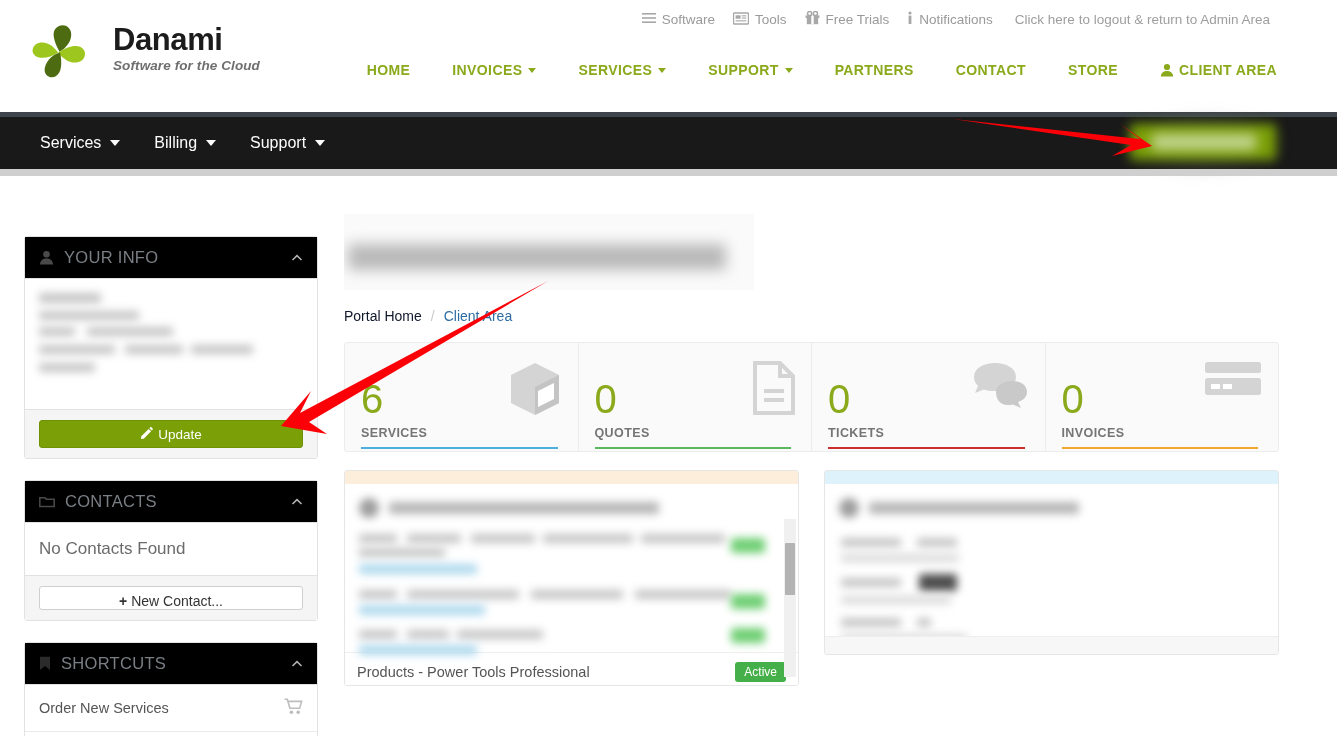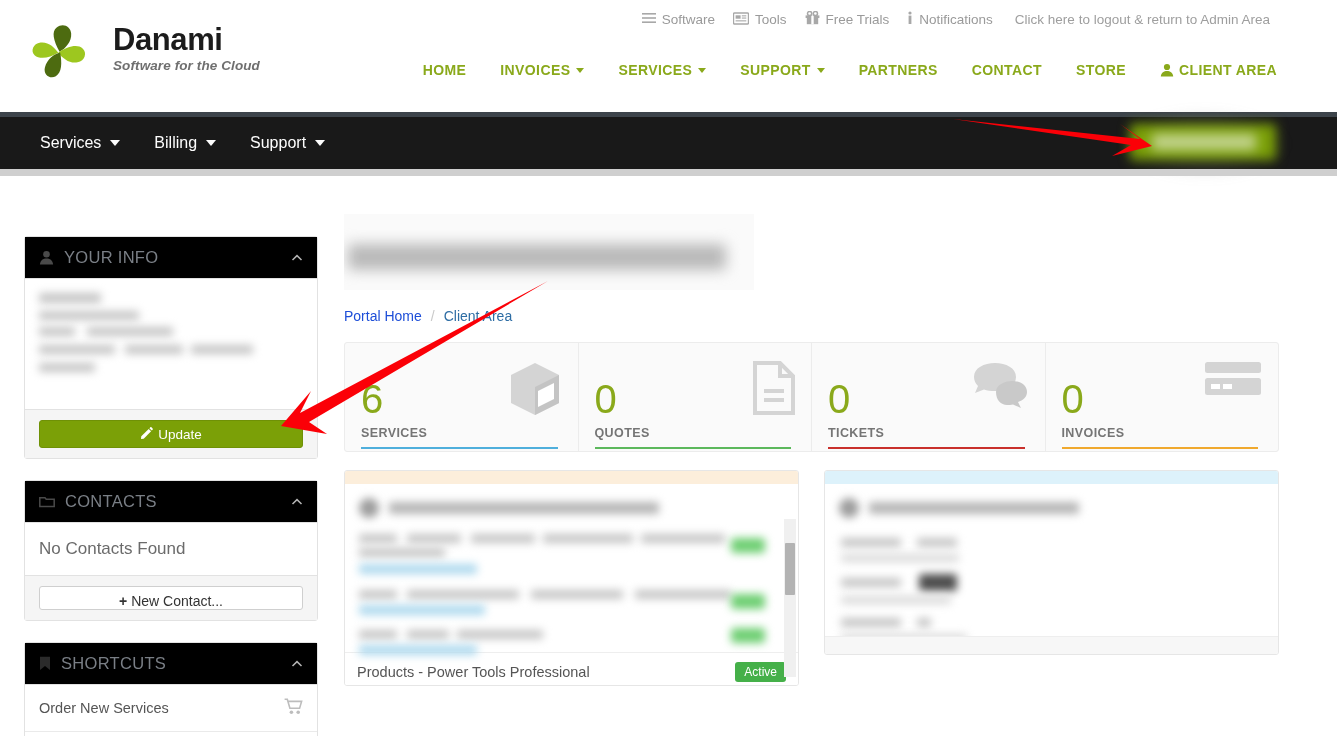--- a/index.html
+++ b/index.html
@@ -42,21 +42,21 @@
     letter-spacing: -0.4px; line-height: 1.05;
   }
   .logo-tag {
     font-size: 13.5px; font-style: italic; color: #6f6f6f;
     font-weight: bold; margin-top: 1px; letter-spacing: 0.1px;
   }
 
   
   .main-nav {
     position: absolute; right: 60px; top: 62px;
-    display: flex; align-items: center; gap: 4px;
+    display: flex; align-items: center; gap: 12px;
   }
   .nav-item {
     color: #8aa91b; font-size: 14px; font-weight: bold;
     letter-spacing: 0.4px; text-decoration: none;
     margin-left: 30px; display: flex; align-items: center; gap: 5px;
     white-space: nowrap; font-stretch: condensed;
   }
   .nav-item:first-child { margin-left: 0; }
   .caret-down {
     width: 0; height: 0; border-left: 4px solid transparent;
@@ -177,21 +177,21 @@
   .welcome-text-blur {
     position: absolute; left: 4px; top: 30px;
     width: 378px; height: 26px; background: #b9b9b9;
     filter: blur(7px); border-radius: 3px;
   }
 
   .breadcrumb {
     margin-top: 18px; font-size: 14px; color: #9b9b9b;
     display: flex; align-items: center; gap: 9px;
   }
-  .crumb-link { color: #1d4ed8; text-decoration: none; }
+  .crumb-link { color: #0f172a; text-decoration: none; }
   .crumb-sep { color: #c9c9c9; }
   .crumb-active { color: #2e6da4; text-decoration: none; }
 
   
   .stats {
     margin-top: 18px; display: flex;
     background: #fafafa; border: 1px solid #ececec; border-radius: 3px;
     height: 110px;
   }
   .stat {

